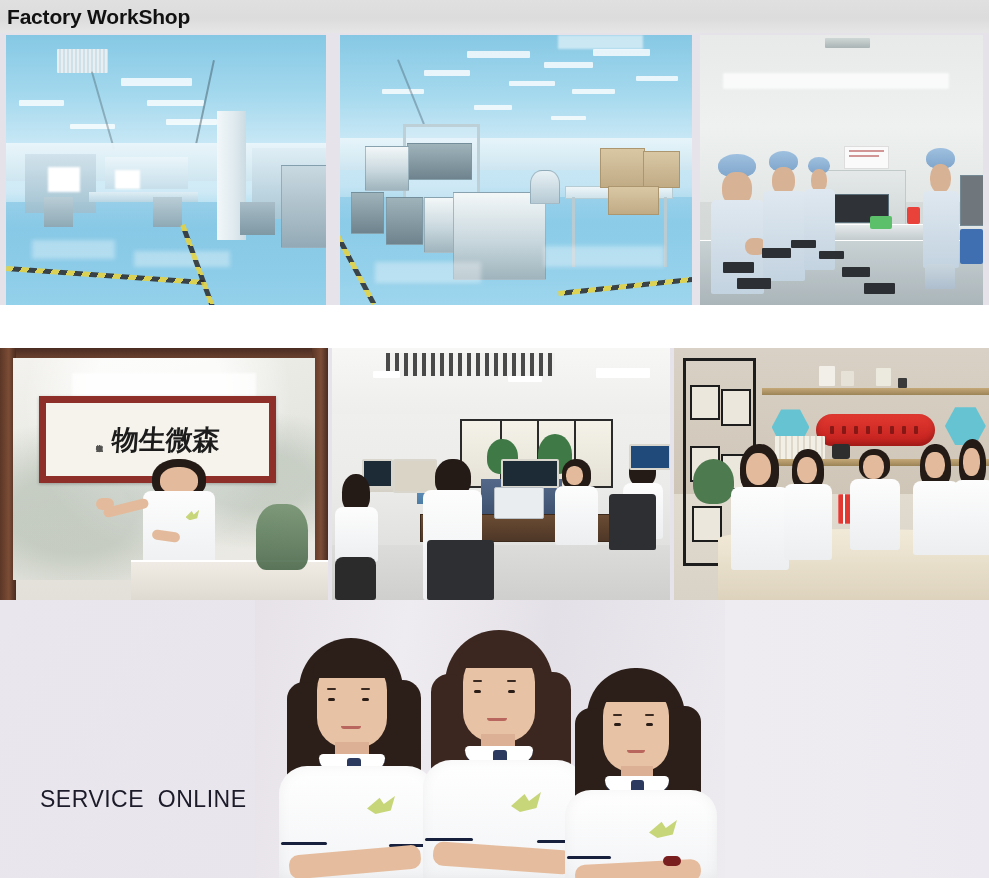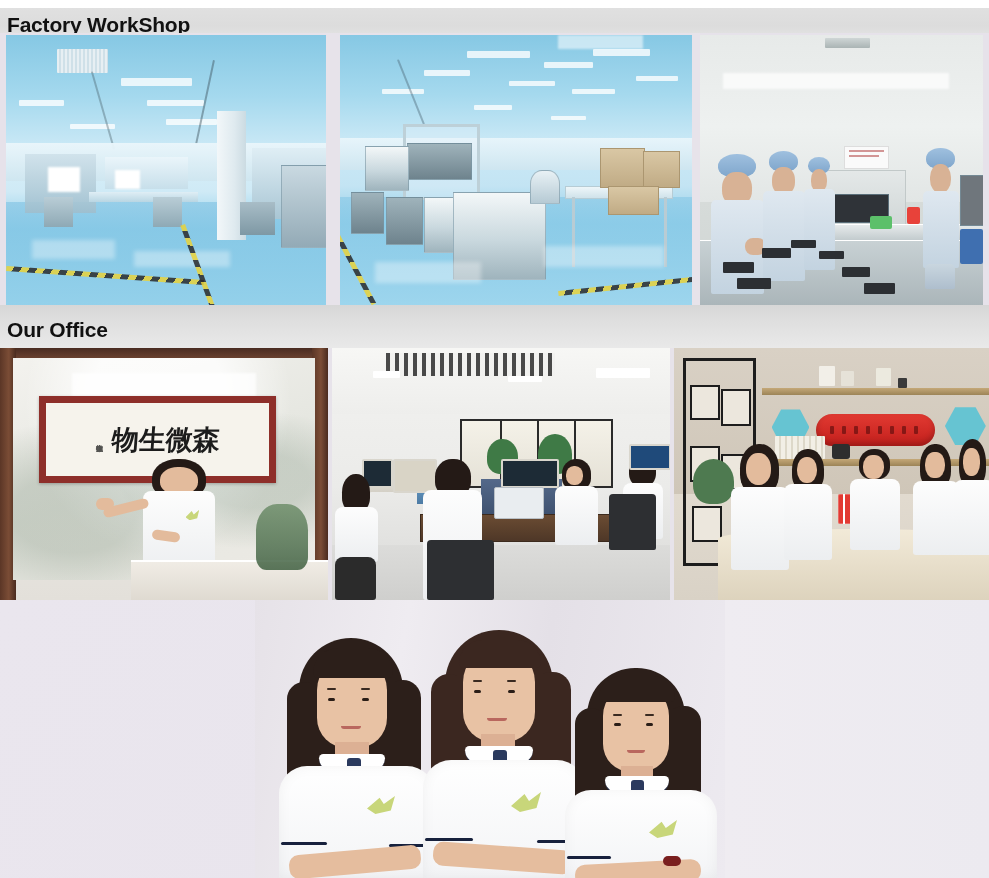--- a/index.html
+++ b/index.html
@@ -16,21 +16,21 @@
     position:absolute;left:0;width:989px;
     background:linear-gradient(180deg,#e0e0e0 0%,#dcdcdc 55%,#e6e6e6 100%);
     display:flex;align-items:center;
   }
   .band-title{
     font-size:21px;font-weight:bold;color:#111;
     letter-spacing:-0.2px;padding-left:7px;
     font-family:"Liberation Sans", sans-serif;
     line-height:1;
   }
-  #band-factory{top:8px;height:33px;}
+  #band-factory{top:0;height:33px;}
   #band-office{top:305px;height:43px;
     background:linear-gradient(180deg,#d7d7d7 0%,#dfdfdf 40%,#e9e9e9 100%);}
   #band-office .band-title{padding-top:6px;}
 
   
   .row{position:absolute;left:0;width:989px;display:flex;background:#e6e2ea;}
   #row-factory{top:33px;height:272px;}
   #row-office{top:348px;height:252px;}
 
   .shot{position:relative;overflow:hidden;background:#ccc;}
@@ -325,23 +325,20 @@
         <div class="tray" style="left:42%;top:80%;width:9%;height:3%;"></div>
         <div class="tray" style="left:50%;top:86%;width:10%;height:3.5%;"></div>
         <div class="tray" style="left:58%;top:92%;width:11%;height:4%;"></div>
         <div class="green" style="left:60%;top:67%;width:8%;height:5%;"></div>
         <div class="bin" style="left:92%;top:72%;width:8%;height:13%;"></div>
         <div class="machine dark" style="left:92%;top:52%;width:8%;height:18%;background:#6f767c;"></div>
       </div>
     </div>
   </div>
 
-  <div class="band" id="band-office">
-    <div class="band-title">Our Office</div>
-  </div>
 
   <div class="row" id="row-office">
 
     <div class="shot" style="width:328px;height:252px;">
       <div class="inner o1">
         <div class="woodtop"></div>
         <div class="woodside" style="left:0;"></div>
         <div class="woodside" style="right:0;"></div>
         <div class="marble"></div>
         <div class="glow" style="left:22%;top:10%;width:56%;height:10%;background:rgba(255,255,255,.75);"></div>
@@ -487,20 +484,21 @@
           <div class="p-polo" style="left:0;top:36%;width:92%;height:64%;"></div>
         </div>
       </div>
     </div>
   </div>
 
   <div id="service">
     <div class="svc-edge"></div>
     <div class="topstrip"></div>
 
+    <div class="svc-label" style="position:absolute;left:40px;top:186px;">SERVICE  ONLINE</div>
 
     <div id="team" style="left:255px;top:0;height:278px;">
       <div class="backdrop"></div>
 
       <div class="girl" style="left:8px;width:190px;height:248px;">
         <div class="g-hair" style="left:36px;top:8px;width:104px;height:132px;border-radius:52px 52px 26px 26px;"></div>
         <div class="g-hair" style="left:24px;top:52px;width:34px;height:128px;border-radius:18px;"></div>
         <div class="g-hair" style="left:122px;top:50px;width:36px;height:130px;border-radius:18px;"></div>
         <div class="g-face" style="left:54px;top:26px;width:70px;height:92px;border-radius:34px 34px 30px 30px;"></div>
         <div class="g-hair" style="left:50px;top:18px;width:80px;height:30px;border-radius:40px 40px 8px 8px;"></div>

